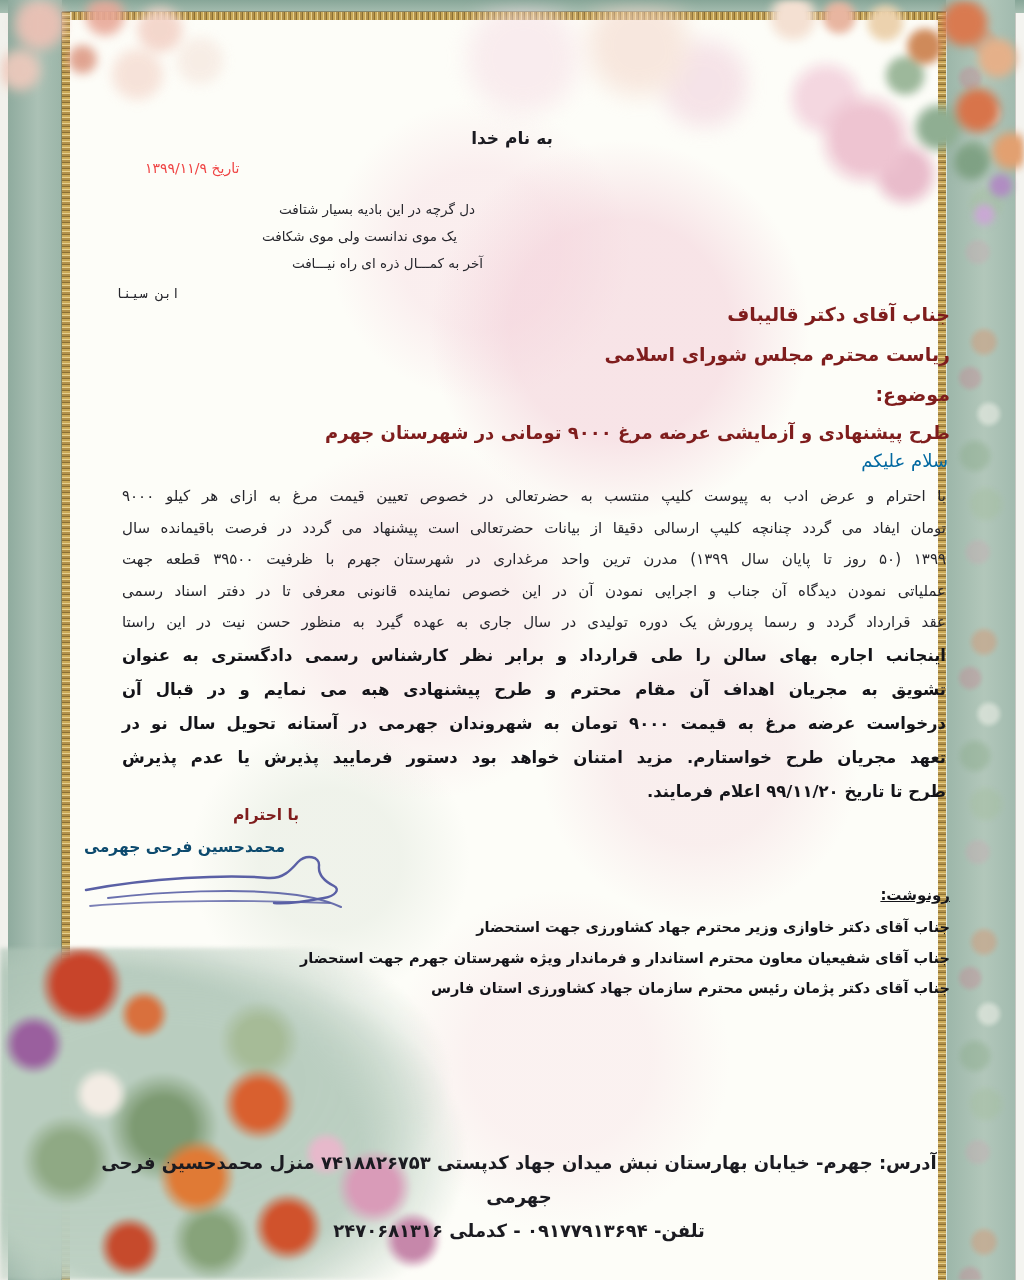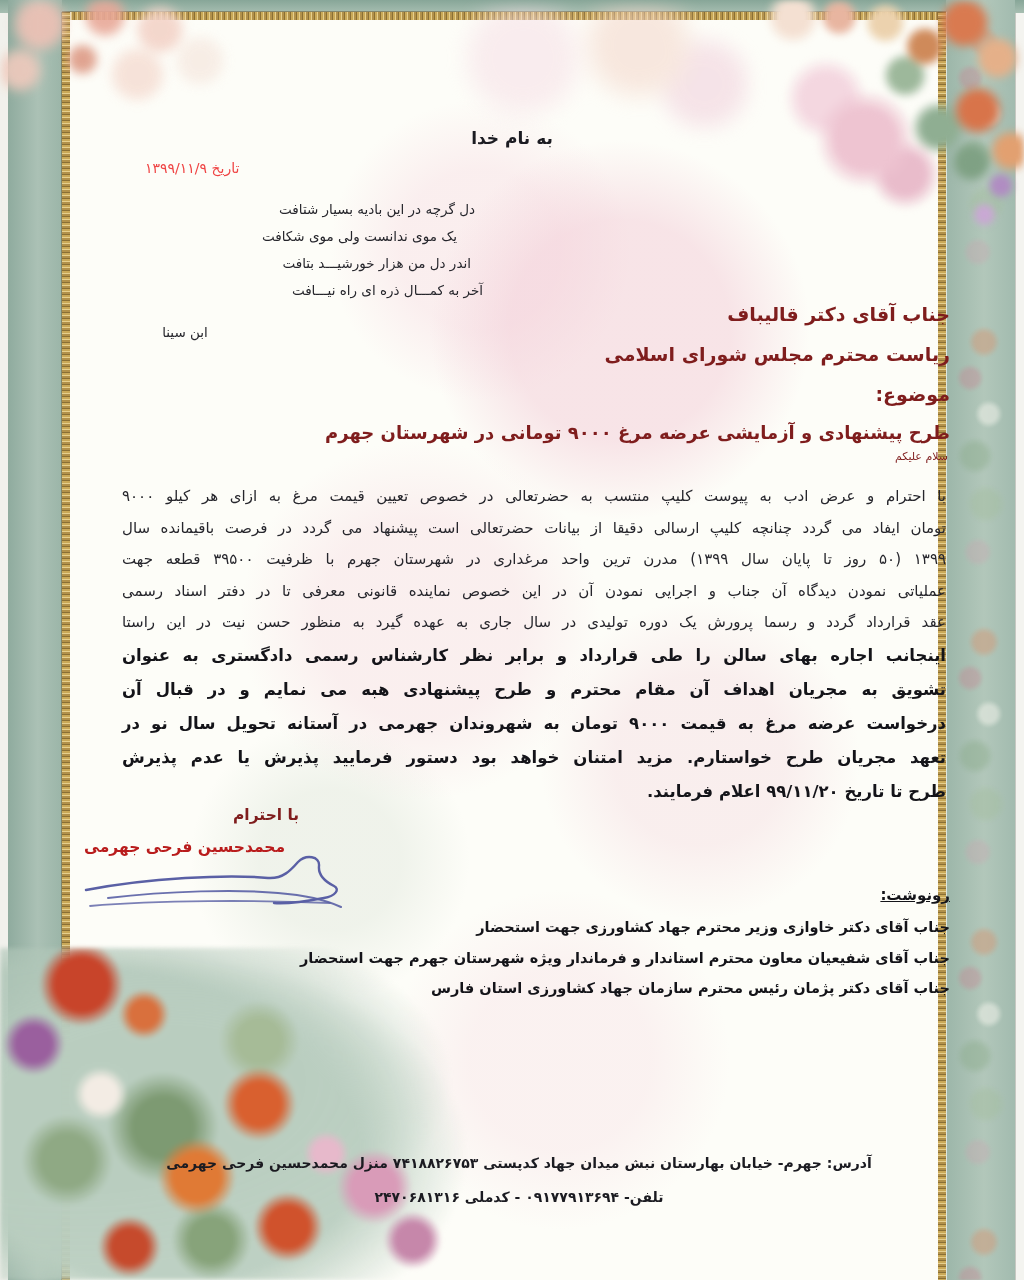--- a/index.html
+++ b/index.html
@@ -101,39 +101,39 @@
   
   .fa{direction:rtl;color:#232329;z-index:10;position:absolute;}
   .bismillah{left:0;right:0;top:128px;text-align:center;font-size:17px;font-weight:bold;color:#1c1c22;}
   .date-line{left:145px;top:160px;font-size:14px;color:#ef4444;}
   .poem{left:115px;top:196px;width:368px;font-size:13.5px;line-height:27px;color:#26262c;}
   .poem .pl{text-align:right;}
   .poem .p0{margin-right:8px;}
   .poem .p1{margin-right:26px;}
   .poem .p2{margin-right:12px;}
   .poem .p3{}
-  .poem .attr{margin-right:228px;margin-top:15px;text-align:center;}
+  .poem .attr{margin-right:228px;margin-top:4px;text-align:left;font-family:Liberation Mono, monospace;}
   .recipient{right:74px;top:294px;text-align:right;color:#7f1d1d;}
   .recipient .r-name{font-size:19px;font-weight:bold;line-height:40px;}
   .recipient .r-title{font-size:19px;font-weight:bold;line-height:40px;}
   .recipient .r-sublabel{font-size:19px;font-weight:bold;line-height:40px;}
   .recipient .r-subject{font-size:18px;font-weight:bold;line-height:38px;}
-  .salutation{right:76px;top:450px;font-size:11px;color:#7f1d1d;}
+  .salutation{right:76px;top:450px;font-size:18px;color:#0369a1;}
   .body-block{left:84px;top:481px;width:862px;}
   .bline{direction:rtl;text-align:right;font-size:15px;line-height:31.5px;color:#26262c;margin-left:38px;}
   .bline.j{text-align:justify;text-align-last:justify;}
   .bline.b{font-weight:bold;font-size:16.5px;line-height:34px;color:#141419;}
   .closing-respect{left:233px;top:806px;font-size:15.5px;font-weight:bold;color:#7f1d1d;}
-  .closing-name{left:84px;top:838px;font-size:15.5px;font-weight:bold;color:#b91c1c;}
+  .closing-name{left:84px;top:838px;font-size:15.5px;font-weight:bold;color:#0c4a6e;}
   .signature{position:absolute;left:78px;top:848px;width:272px;height:66px;z-index:10;}
   .cc-block{right:74px;top:886px;text-align:right;color:#141419;}
   .cc-label{font-size:15px;font-weight:bold;text-decoration:underline;margin-bottom:8px;}
   .cc-item{font-size:14.5px;font-weight:bold;line-height:30.5px;}
   .footer{left:80px;right:66px;top:1146px;text-align:center;}
-  .footer .fl{direction:rtl;font-size:14px;font-weight:bold;line-height:34px;color:#1b1b21;}
+  .footer .fl{direction:rtl;font-size:18px;font-weight:bold;line-height:34px;color:#1b1b21;}
 </style>
 </head>
 <body>
 
 <div class="edge-strip-left"></div>
 <div class="edge-strip-right"></div>
 <div class="band-top"></div>
 <div class="band-left"></div>
 <div class="band-right"></div>
 <div class="paper"></div>
@@ -145,21 +145,20 @@
 <div class="flowers flowers-tr-spill"></div>
 <div class="flowers flowers-tl"></div>
 <div class="flowers flowers-bl"></div>
 
 <div class="fa bismillah">به نام خدا</div>
 <div class="fa date-line">تاریخ ۱۳۹۹/۱۱/۹</div>
 
 <div class="fa poem">
   <div class="pl p0">دل گرچه در این بادیه بسیار شتافت</div>
   <div class="pl p1">یک موی ندانست ولی موی شکافت</div>
-  <div class="pl p2">اندر دل من هزار خورشیـــد بتافت</div>
   <div class="pl p3">آخر به کمـــال ذره ای راه نیـــافت</div>
   <div class="attr">ابن سینا</div>
 </div>
 
 <div class="fa recipient">
   <div class="r-name">جناب آقای دکتر قالیباف</div>
   <div class="r-title">ریاست محترم مجلس شورای اسلامی</div>
   <div class="r-sublabel">موضوع:</div>
   <div class="r-subject">طرح پیشنهادی و آزمایشی عرضه مرغ ۹۰۰۰ تومانی در شهرستان جهرم</div>
 </div>

